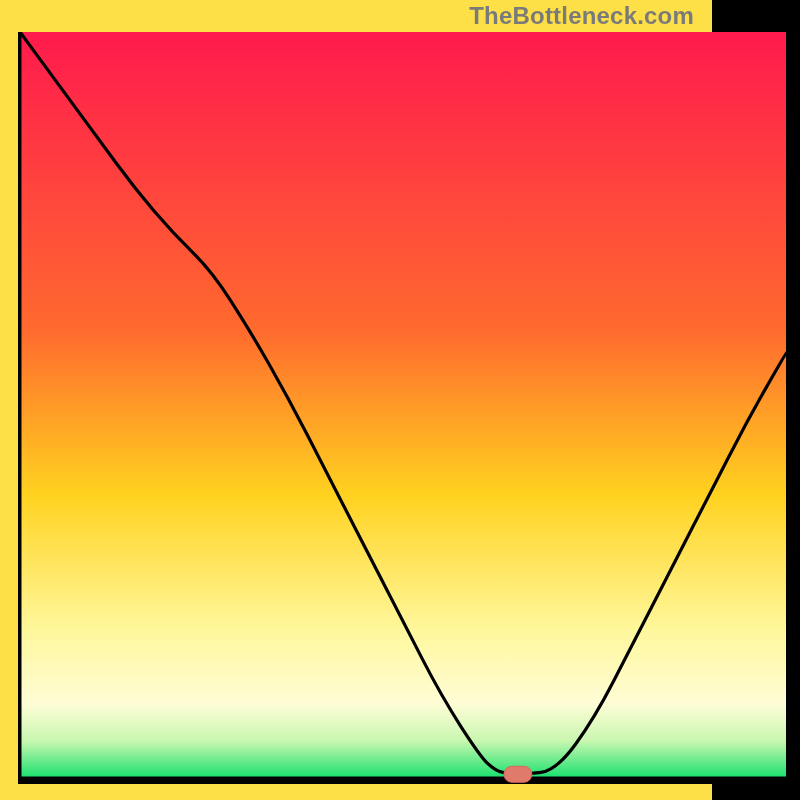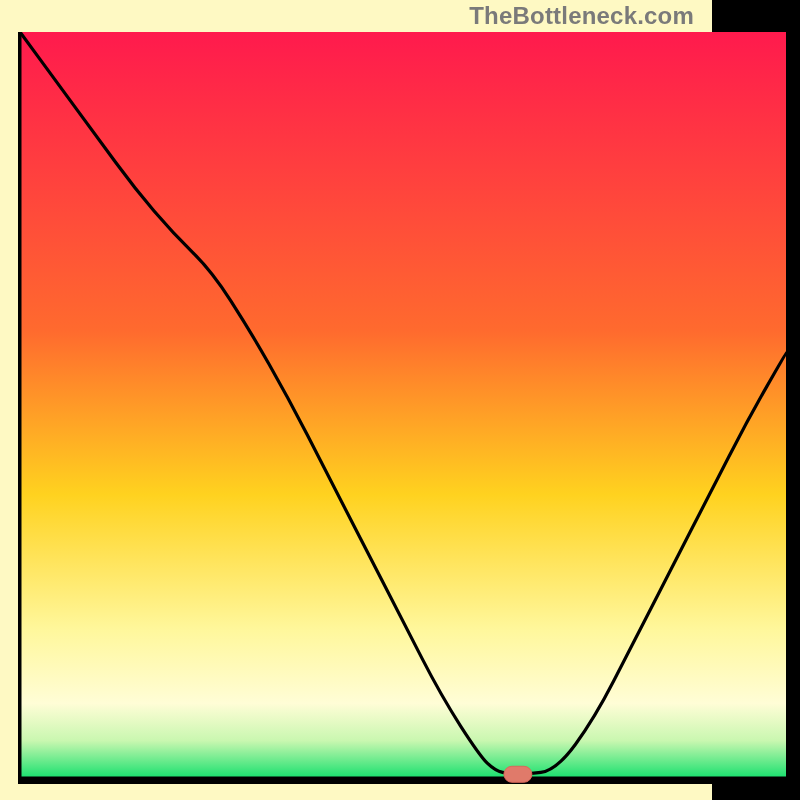--- a/index.html
+++ b/index.html
@@ -8,21 +8,21 @@
     width: 800px;
     height: 800px;
     background: #000;
     overflow: hidden;
     font-family: Arial, Helvetica, sans-serif;
   }
   .outer {
     position: relative;
     width: 712px;
     height: 800px;
-    background: #fef9c3;
+    background: #fde047;
   }
   .watermark {
     position: absolute;
     top: 2px;
     right: 18px;
     color: #7a7a7a;
     font-size: 24px;
     font-weight: 600;
     letter-spacing: 0.2px;
     z-index: 10;

